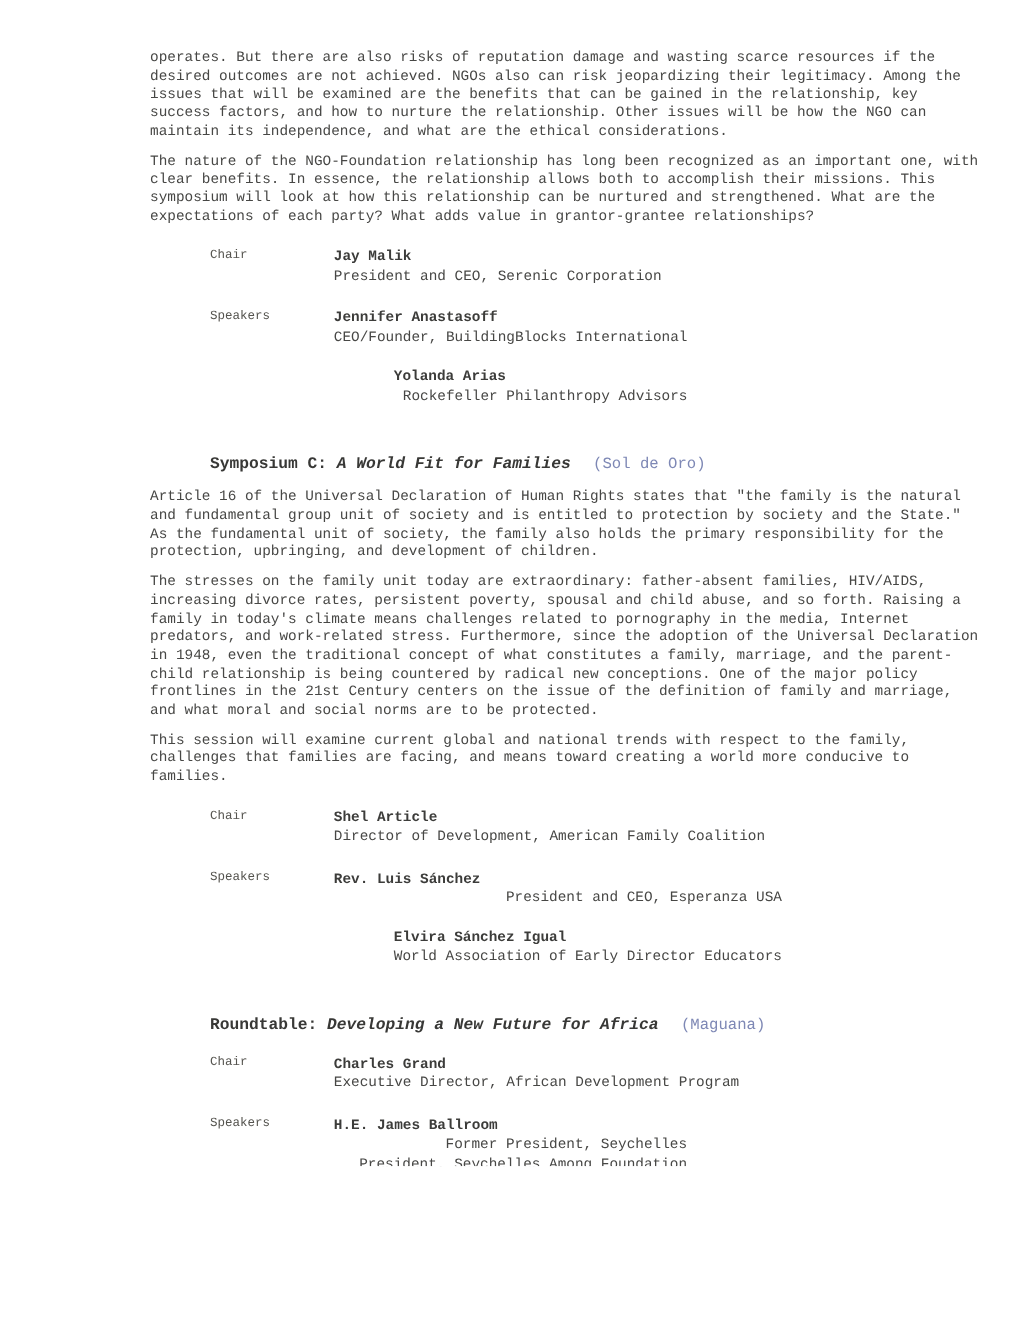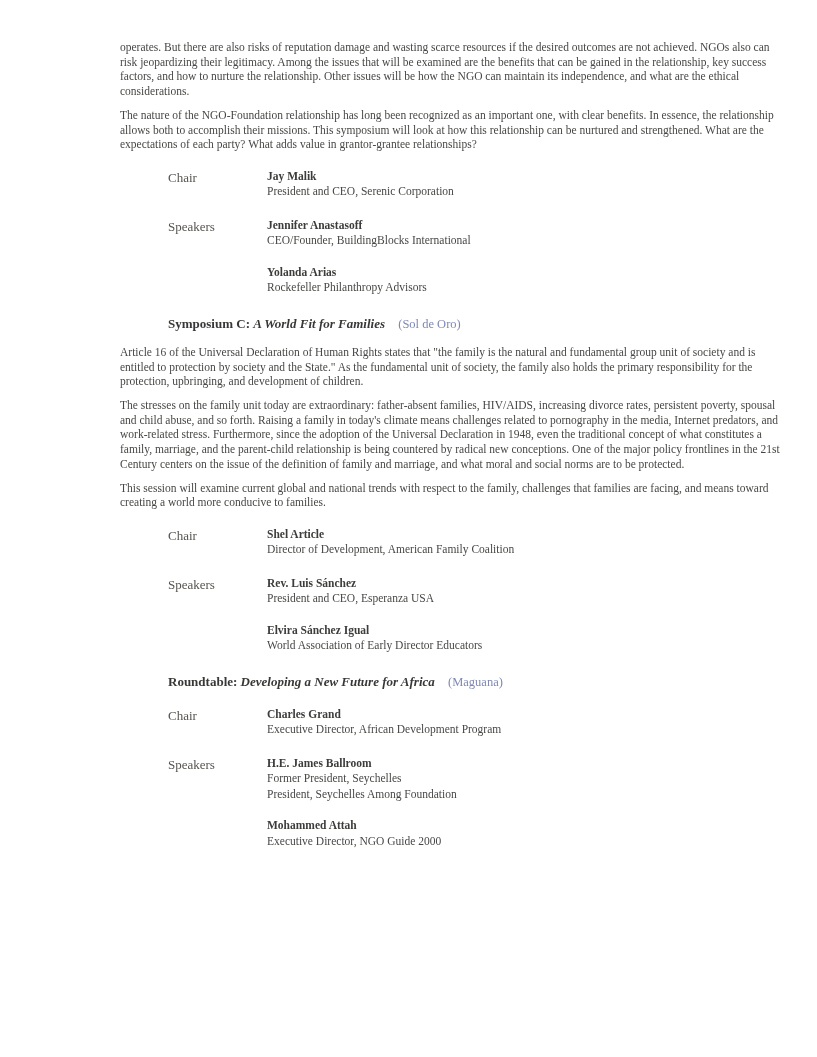--- a/index.html
+++ b/index.html
@@ -1,30 +1,30 @@
 <!DOCTYPE html>
 <html><head>
 <meta charset="utf-8">
 <style>
   * { margin:0; padding:0; box-sizing:border-box; }
   html,body { background:#ffffff; }
   .page {
     position:relative; width:817px; height:933px; background:#ffffff;
-    font-family:Liberation Serif, serif; color:#474745; overflow:hidden;
+    font-family:Liberation Mono, monospace; color:#474745; overflow:hidden;
   }
   .content { position:absolute; left:120px; top:40px; width:663px; }
   .para { font-size:11.5px; line-height:14.7px; margin-bottom:9px; color:#474745; }
   .people { margin-left:48px; margin-top:17px; margin-bottom:4px; }
   .person-row { display:flex; margin-bottom:18px; }
-  .role-label { width:99px; flex:none; font-size:13px; color:#55544f; padding-top:1px; }
+  .role-label { width:99px; flex:none; font-size:10px; color:#55544f; padding-top:1px; }
   .person { font-size:11.5px; line-height:15.5px; }
   .person-name { font-weight:bold; color:#3c3c3a; }
-  .person-title { color:#474745; }
-  .speaker + .speaker { margin-top:16px; }
-  .heading { margin-left:48px; margin-top:20px; margin-bottom:13px; font-size:13px; font-weight:bold; color:#383836; }
+  .person-title { color:#474745;text-align:right; }
+  .speaker + .speaker { margin-top:16px;margin-left:48px; }
+  .heading { margin-left:48px; margin-top:38px; margin-bottom:13px; font-size:13px; font-weight:bold; color:#383836; }
   .heading .title-italic { font-style:italic; }
   .heading .loc { font-weight:normal; color:#7e88b5; margin-left:10px; font-size:12.5px; }
   .event-row { display:flex; align-items:baseline; margin-top:32px; }
   .event-time { width:145px; flex:none; font-variant:small-caps; font-size:12px; color:#474745; }
   .event-title { font-size:12.5px; color:#474745; }
   .event-loc { font-size:12.5px; color:#7e88b5; margin-left:12px; }
   .footer { position:absolute; left:0; top:1002px; width:817px; height:40px; }
   .page-badge {
     position:absolute; left:33px; top:2px; width:23px; height:24px; border-radius:50%;
     background:#6d28d9; color:#ffffff; font-size:10px; font-weight:bold;

